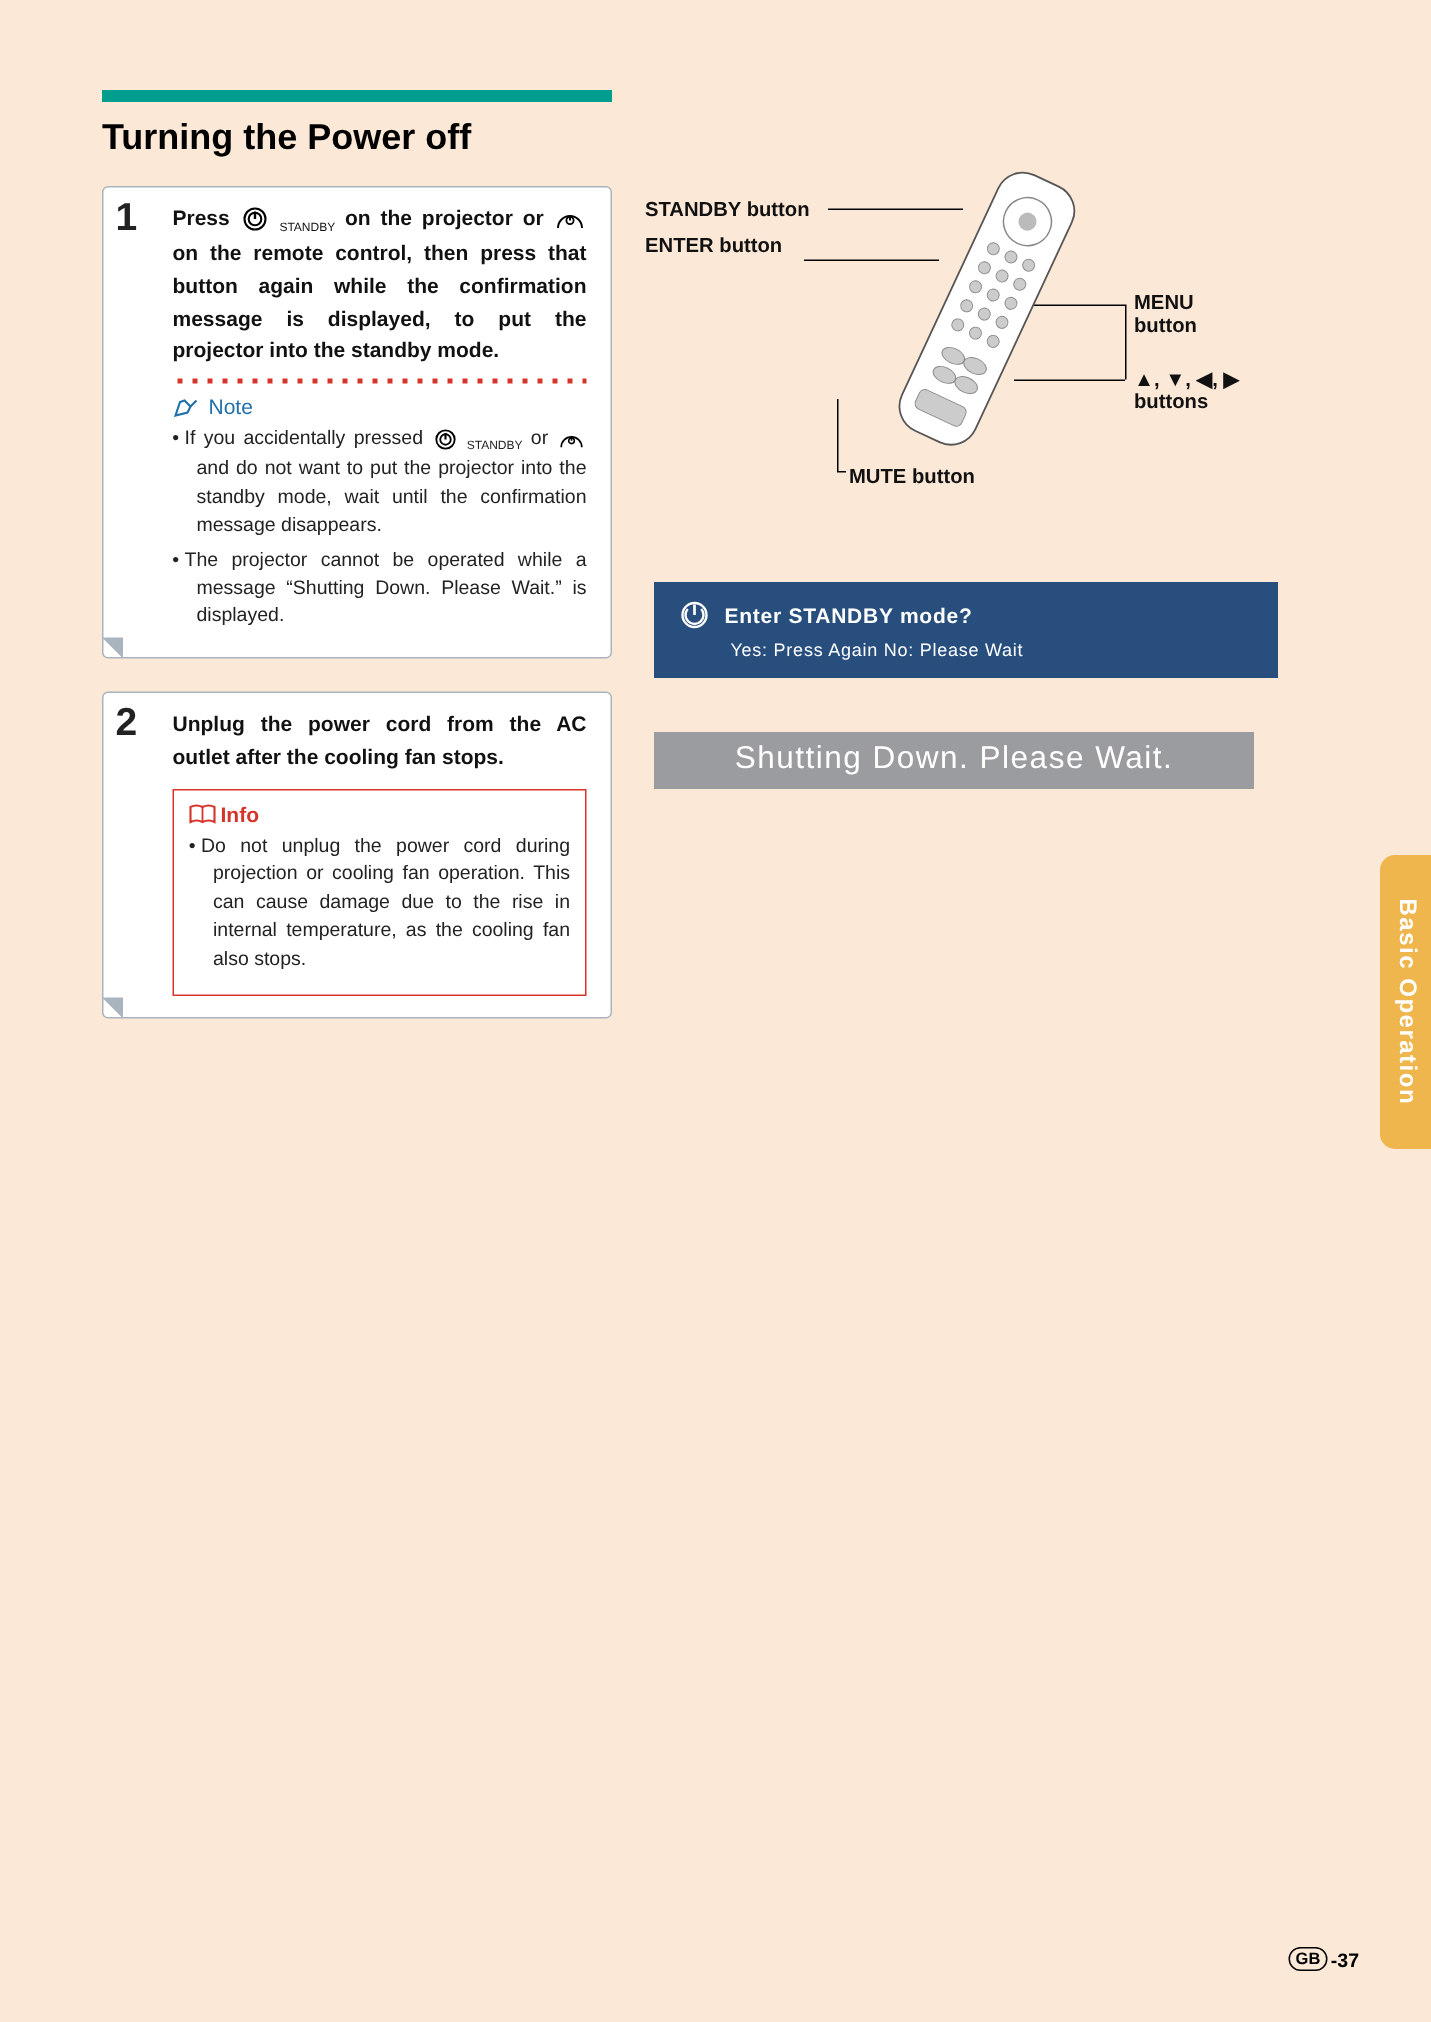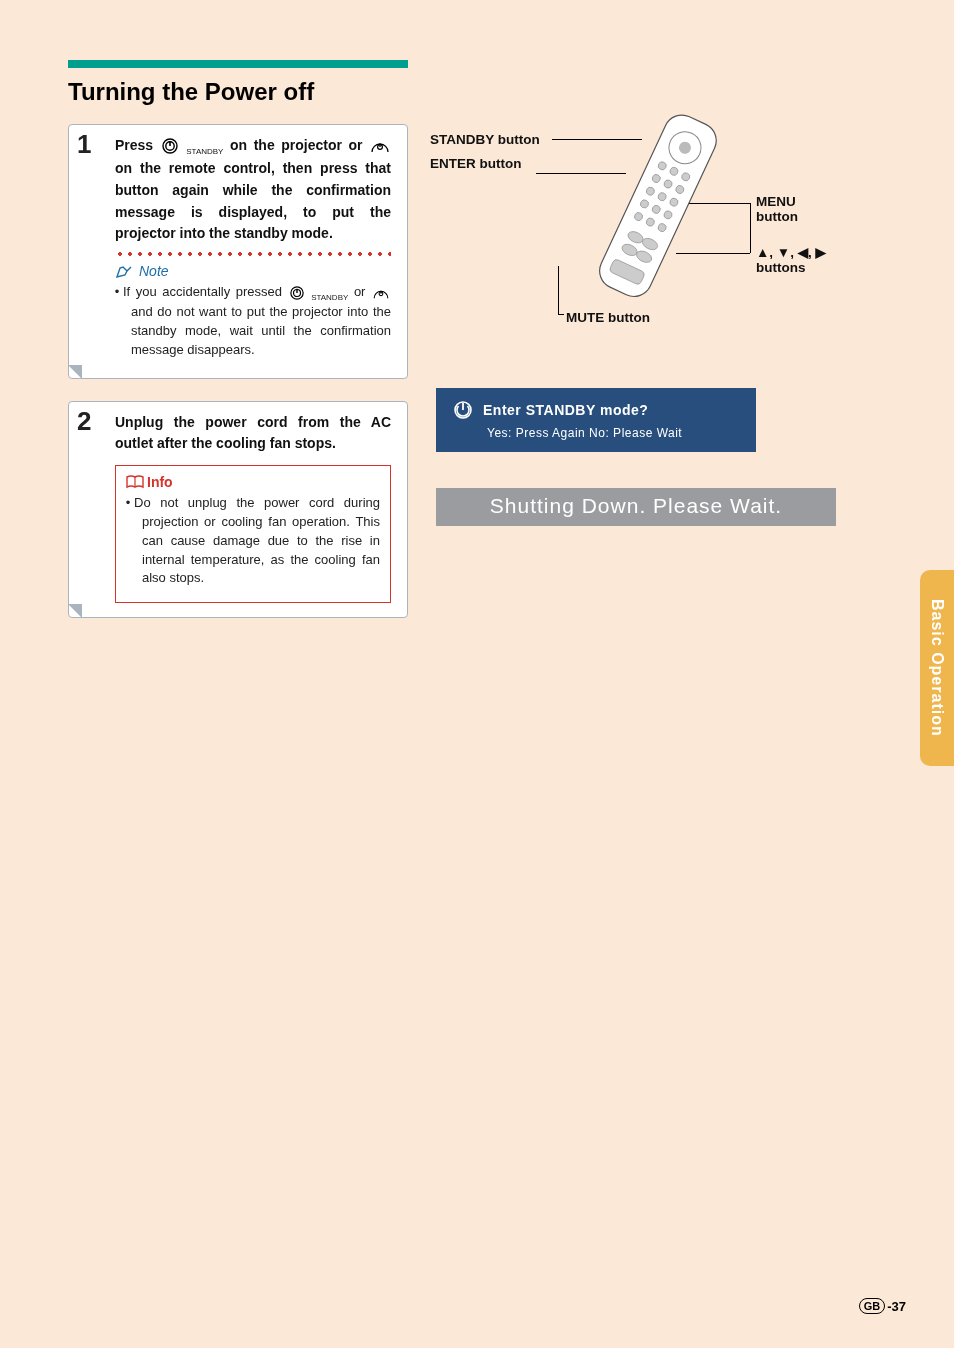--- a/index.html
+++ b/index.html
@@ -85,21 +85,20 @@
     background-size: 10px 6px;
     background-repeat: repeat-x;
     margin: 6px 0 6px 0;
   }
 
   .note-head {
     display: flex;
     align-items: flex-start;
     gap: 4px;
     margin-bottom: 4px;
-    font-style: italic;
   }
   .note-head svg { flex: 0 0 auto; }
   .note-label {
     font-size: 14px;
     color: #1f6faa;
     font-weight: normal;
   }
   .note-body {
     font-size: 13px;
     color: #222;
@@ -146,21 +145,21 @@
   }
   .line { position: absolute; background: #000; }
   .line.h { height: 1px; }
   .line.v { width: 1px; }
 
   .osd-box {
     margin-top: 44px;
     background: #274e7c;
     border: 1px solid #274e7c;
     height: 64px;
-    width: 320px;
+    width: 416px;
     display: flex;
     flex-direction: column;
     justify-content: center;
     gap: 6px;
     padding-left: 16px;
   }
   .osd-line1 {
     color: #fff;
     font-size: 14px;
     font-weight: bold;
@@ -289,20 +288,21 @@
               <span> or </span>
               <span class="icon-power">
                 <svg width="16" height="12" viewBox="0 0 18 14">
                     <path d="M1 13 A8 8 0 0 1 17 13" fill="none" stroke="#000" stroke-width="1.3"></path>
                     <circle cx="9" cy="8" r="2.2" fill="none" stroke="#000" stroke-width="1.2"></circle>
                     <line x1="9" y1="4.5" x2="9" y2="8" stroke="#000" stroke-width="1.3"></line>
                   </svg>
               </span>
               <span> and do not want to put the projector into the standby mode, wait until the confirmation message disappears.</span>
             </li>
+            <li>The projector cannot be operated while a message “Shutting Down. Please Wait.” is displayed.</li>
           </ul>
         </div>
         <div class="step-arrow"></div>
       </div>
 
       <div class="step">
         <div class="step-num">2</div>
         <div class="step-text">Unplug the power cord from the AC outlet after the cooling fan stops.</div>
 
         <div class="info-box">

